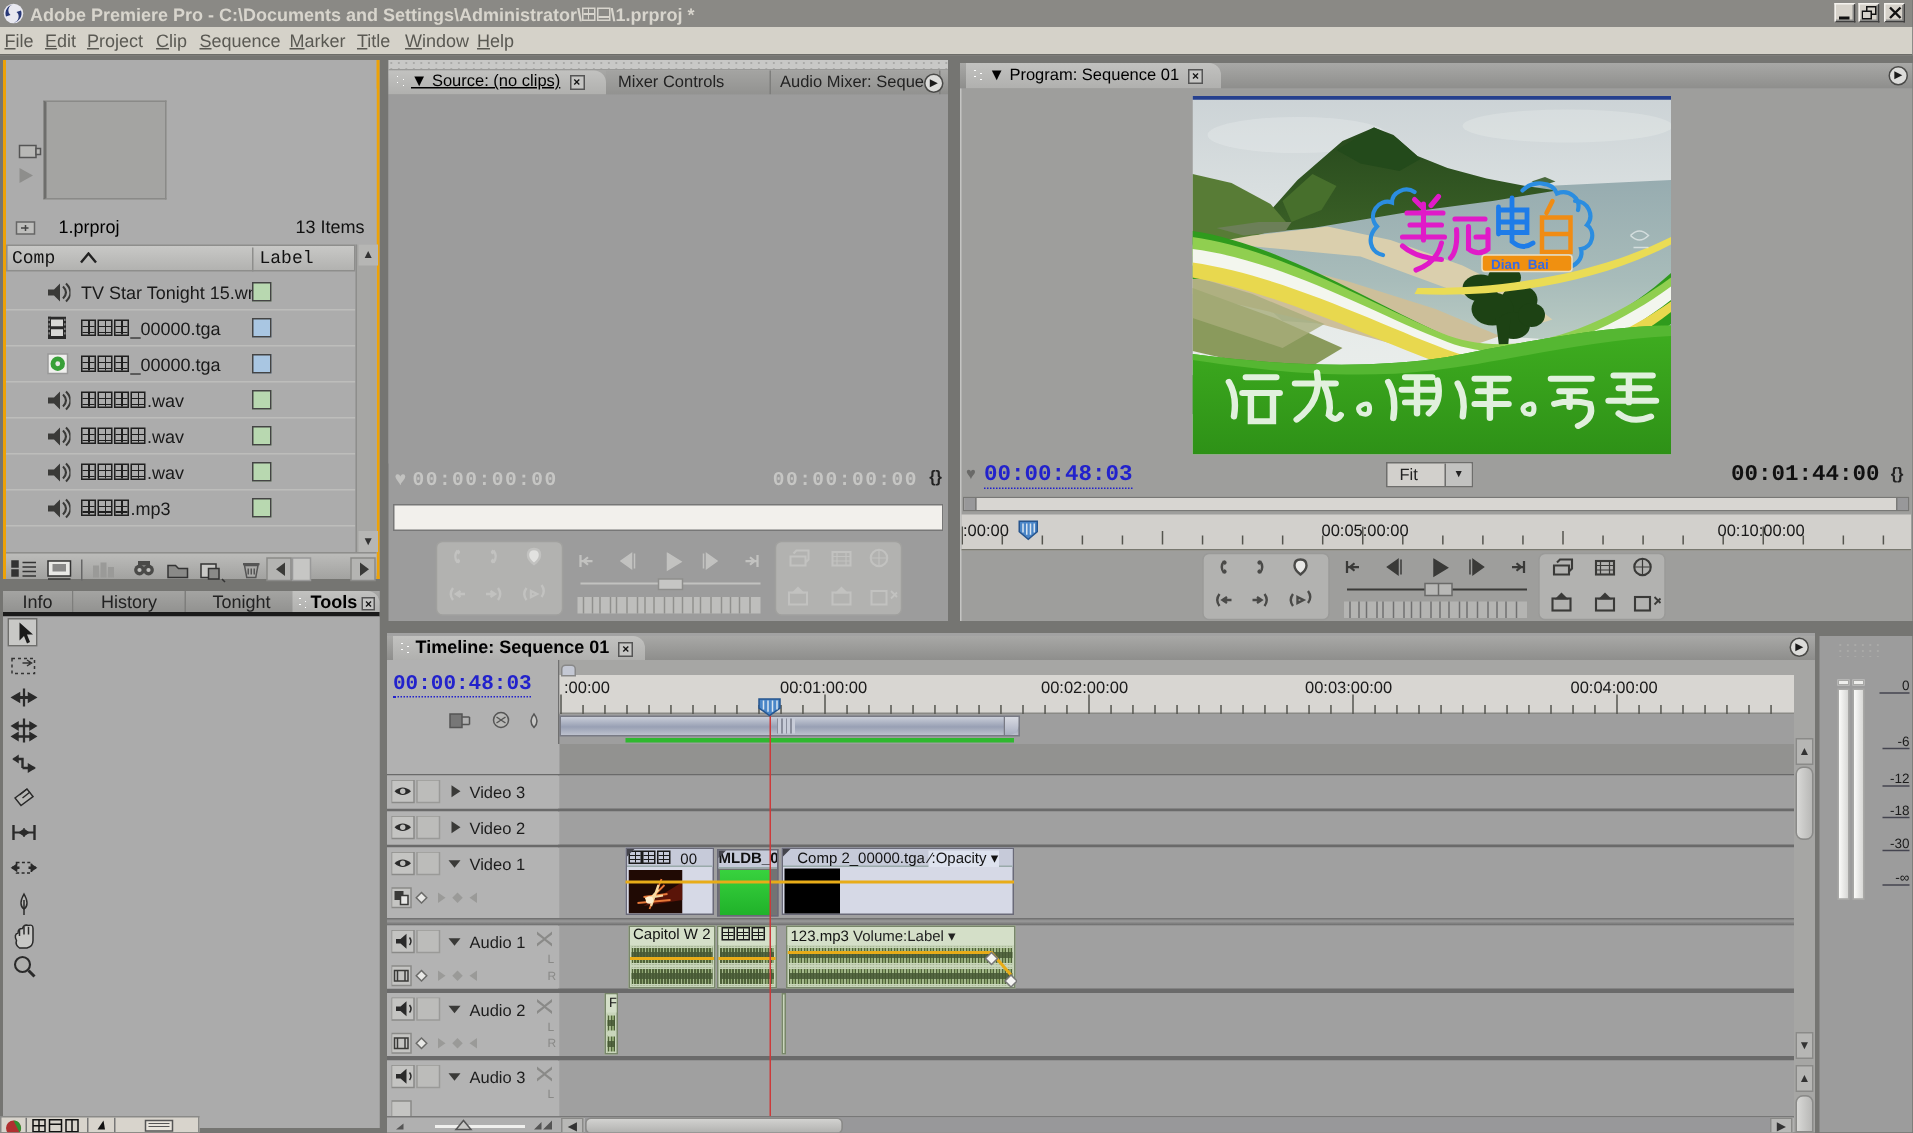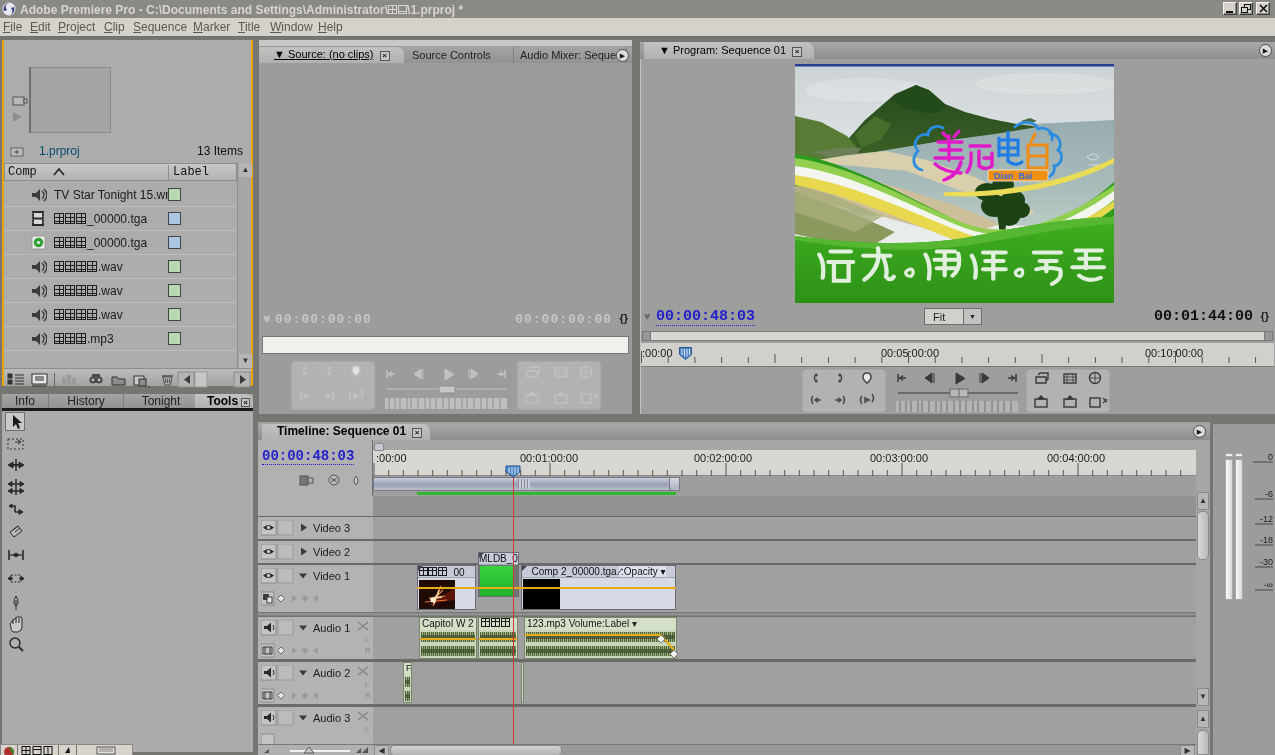--- a/index.html
+++ b/index.html
@@ -93,21 +93,21 @@
     <svg class="abs" style="left:8px;top:36px" width="16" height="12">
         <rect x="1" y="2" width="11" height="8" fill="#b8b8b6" stroke="#555"></rect>
         <rect x="12" y="4" width="3" height="4" fill="#b8b8b6" stroke="#555"></rect>
       </svg>
     <div class="abs" style="left:9px;top:53px;width:0;height:0;border-left:9px solid #8e8e8c;border-top:5px solid transparent;border-bottom:5px solid transparent;"></div>
 
     <svg class="abs" style="left:6px;top:86px" width="15" height="12">
         <rect x="1" y="3" width="12" height="8" fill="#bebebc" stroke="#666"></rect>
         <path d="M4 7 h5 M7 5 v4" stroke="#444"></path>
       </svg>
-    <div class="abs" style="left:35px;top:85px;font-size:12px;color:#0c4a6e;">1.prproj</div>
+    <div class="abs" style="left:35px;top:85px;font-size:12px;color:#000000;">1.prproj</div>
     <div class="abs" style="right:8px;top:85px;font-size:12px;color:#111;">13 Items</div>
 
     <div class="abs" style="left:0;top:104px;width:233px;height:18px;background:linear-gradient(#c8c8c6,#b2b2b0);border:1px solid #8e8e8c;font-family:'Liberation Mono',monospace;font-size:12px;color:#111;">
       <span class="abs" style="left:3px;top:1px;">Comp</span>
       <svg class="abs" style="left:48px;top:4px" width="12" height="8">
           <path d="M1 7 L6 1 L11 7" fill="none" stroke="#222" stroke-width="1.6"></path>
         </svg>
       <span class="abs" style="left:163px;top:1px;border-left:1px solid #8e8e8c;padding-left:4px;height:16px;">Label</span>
     </div>
 
@@ -289,21 +289,21 @@
           <path d="M14 235 l4 4" stroke="#2a2a2a" stroke-width="2"></path>
         </g>
     </svg>
   </div>
 </div>
 
 <div class="abs" id="source">
   <div class="abs dots" style="left:0;top:0;width:373px;height:7px;background-color:#c8c8c6;border-bottom:1px solid #9a9a98;"></div>
   <div class="abs" style="left:0;top:7px;width:373px;height:16px;background:linear-gradient(#a8a8a6,#8e8e8c);">
     <div class="tab tabact" style="left:0;width:145px;height:16px;font-size:11px;padding:1px 4px 0 4px;font-weight:normal;text-decoration:underline;"><span class="grip" style="height:9px"></span>▼ Source: (no clips)<span class="closex" style="width:10px;height:10px;font-size:8px;line-height:8px;">×</span></div>
-    <div class="tab tabin" style="left:145px;width:110px;height:16px;font-size:11px;padding-top:2px;">Source Controls</div>
+    <div class="tab tabin" style="left:145px;width:110px;height:16px;font-size:11px;padding-top:2px;">Mixer Controls</div>
     <div class="tab tabin" style="left:255px;width:113px;height:16px;font-size:11px;padding:2px 0 0 6px;white-space:nowrap;overflow:hidden;">Audio Mixer: Seque~</div>
     <div class="rndbtn" style="right:3px;top:2px;">▶</div>
   </div>
   <div class="abs" style="left:0;top:23px;width:373px;height:246px;background:#9c9c9c;"></div>
 
   <div class="abs mono" style="left:4px;top:272px;font-size:13px;font-weight:bold;color:#c2c2c0;">♥</div>
   <div class="abs mono" style="left:16px;top:272px;font-size:13px;font-weight:bold;color:#c6c6c4;letter-spacing:1px;">00:00:00:00</div>
   <div class="abs mono" style="right:20px;top:272px;font-size:13px;font-weight:bold;color:#c6c6c4;letter-spacing:1px;">00:00:00:00</div>
   <div class="abs" style="right:4px;top:272px;font-size:11px;font-weight:bold;color:#222;">{}</div>
 
@@ -685,21 +685,21 @@
           <g stroke="#e87838" stroke-width="1.2">
             <path d="M12 22 L24 10 M10 18 L26 16 M14 26 L22 6 M6 22 L28 20"></path>
           </g>
           <g stroke="#f8d8a0" stroke-width="1.5">
             <path d="M13 21 L20 13 M11 19 L23 17 M15 24 L20 10"></path>
           </g>
           <circle cx="14" cy="20" r="2.5" fill="#fff0d0"></circle>
         </svg>
       <div class="abs" style="left:0;top:0;width:0;height:0;border-left:5px solid #44444c;border-bottom:5px solid transparent;"></div>
     </div>
-    <div class="abs" style="left:220px;top:112px;width:41px;height:45px;background:#737373;border:1px solid #6a6a78;">
+    <div class="abs" style="left:220px;top:126px;width:41px;height:45px;background:#737373;border:1px solid #6a6a78;font-weight:bold;">
       <div class="abs" style="left:0;top:0;width:100%;height:12px;background:#c6cad9;border-bottom:1px solid #9aa;font-size:10px;color:#111;overflow:hidden;">MLDB_0</div>
         <div class="abs" style="left:0;top:0;width:0;height:0;border-left:5px solid #44444c;border-bottom:5px solid transparent;"></div>
       <div class="abs" style="left:1px;top:13px;width:34px;height:30px;background:linear-gradient(#38d23e,#20b22a);"></div>
     </div>
     <div class="abs" style="left:263px;top:125px;width:155px;height:45px;background:#d6d9e6;border:1px solid #6a6a78;text-align:center;">
       <div class="abs" style="left:0;top:0;width:100%;height:12px;background:#c6cad9;border-bottom:1px solid #9aa;font-size:10px;color:#111;white-space:nowrap;">Comp 2_00000.tga <span style="background:#dde2ee;">∕:Opacity ▾</span></div>
         <div class="abs" style="left:0;top:0;width:0;height:0;border-left:5px solid #44444c;border-bottom:5px solid transparent;"></div>
       <div class="abs" style="left:1px;top:13px;width:37px;height:30px;background:#000;"></div>
     </div>
     <div class="abs" style="left:159px;top:147px;width:259px;height:2px;background:#e8ac18;"></div>

